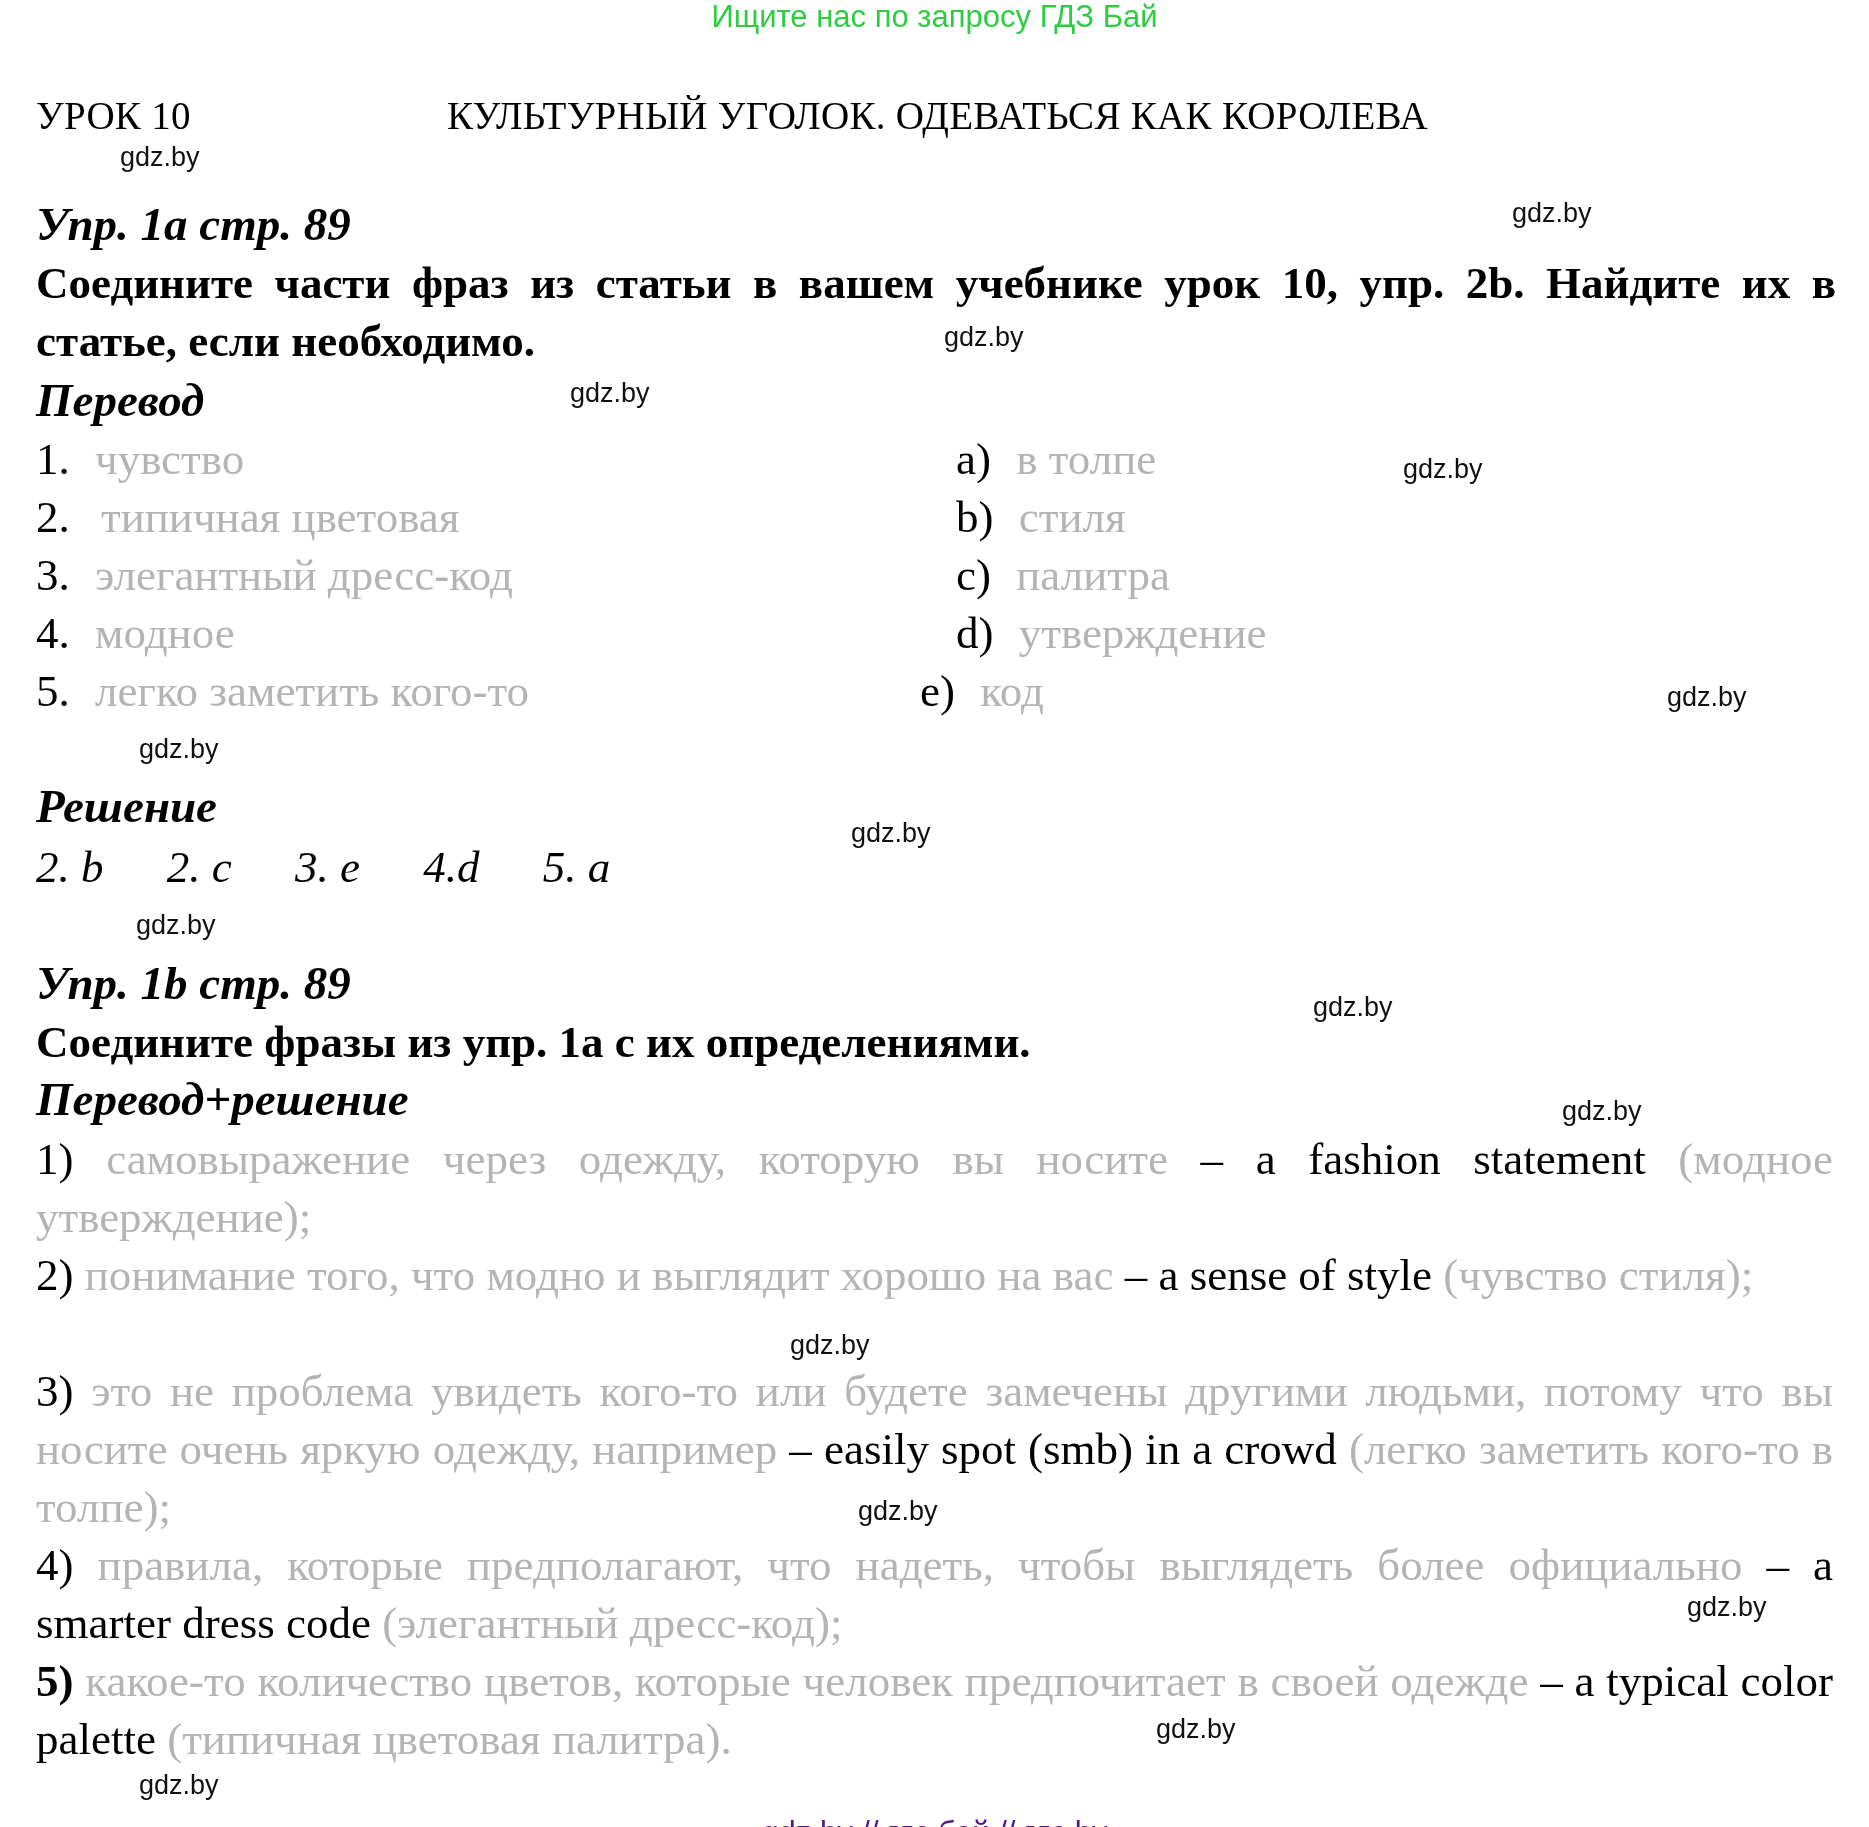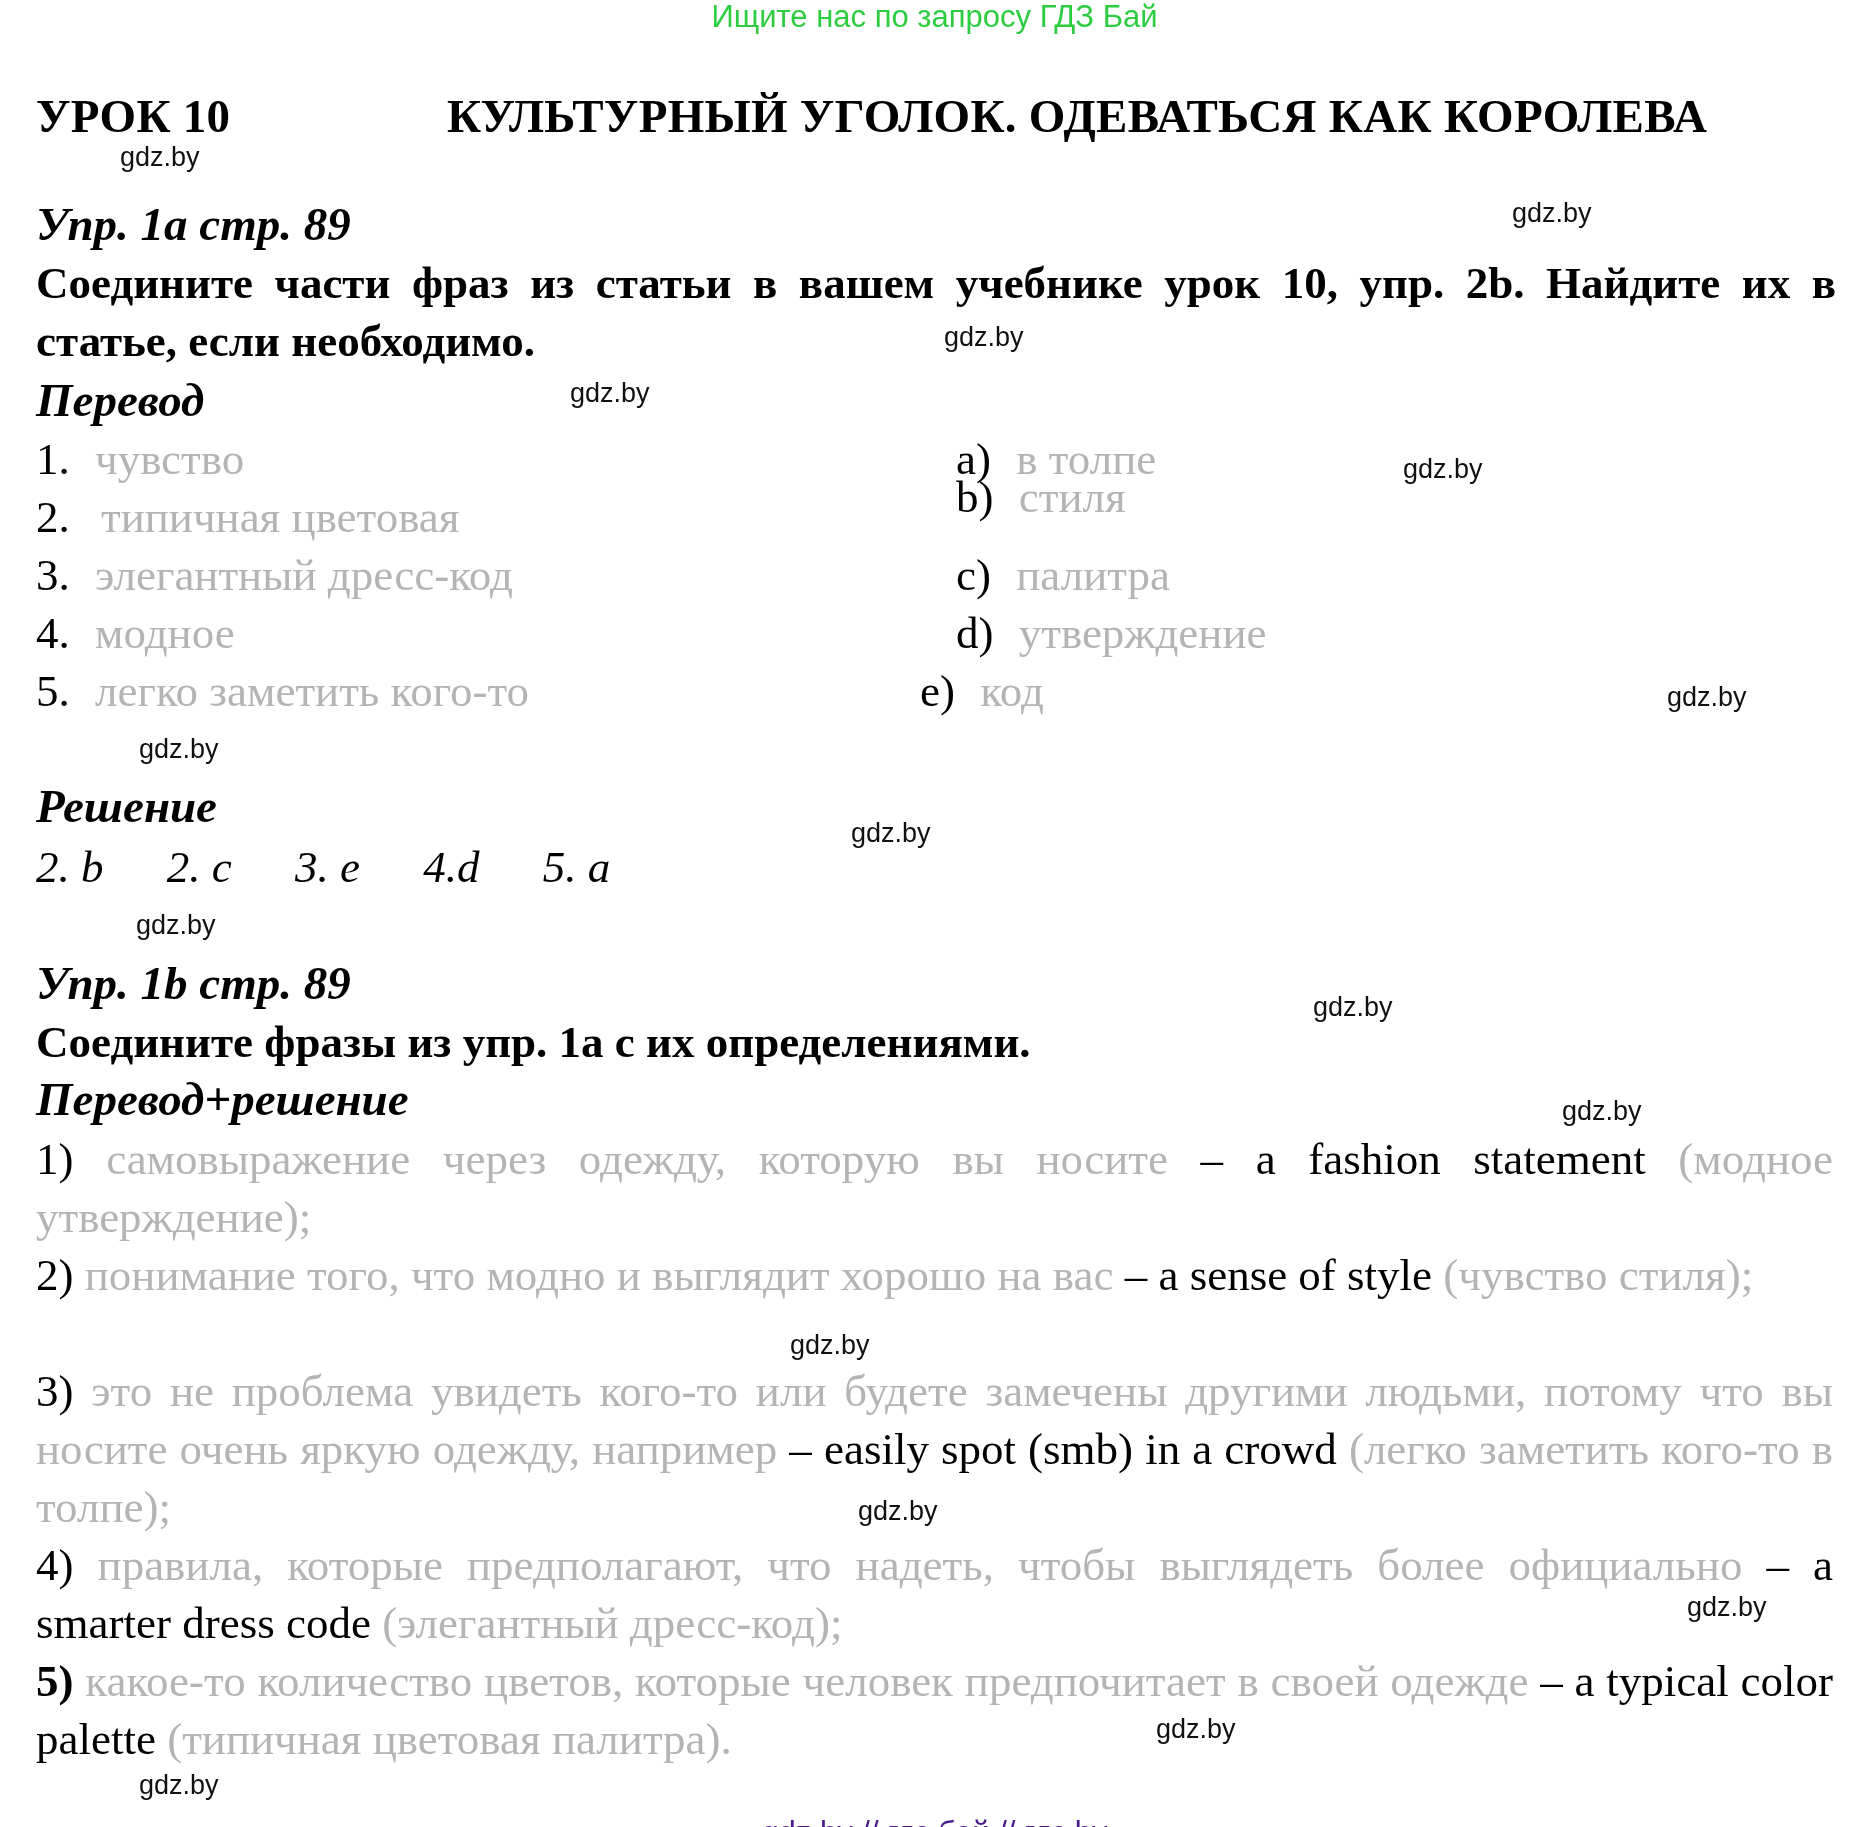--- a/index.html
+++ b/index.html
@@ -2,21 +2,21 @@
 <html><head>
 <meta charset="utf-8">
 <style>
   html, body { margin: 0; padding: 0; background: #ffffff; }
   body { width: 1869px; height: 1827px; position: relative; overflow: hidden;
          font-family: "Liberation Serif", "DejaVu Serif", serif; color: #000; }
   .abs { position: absolute; white-space: nowrap; }
   .banner { left: 0; width: 1869px; top: 0; text-align: center; font-family: "Liberation Sans", "DejaVu Sans", sans-serif;
             font-size: 31px; line-height: 34px; }
   .wm { font-family: "Liberation Sans", "DejaVu Sans", sans-serif; font-size: 27px; color: #111; }
-  .lesson-title { font-weight: bold; font-size: 47px; line-height: 52px; top: 90px; letter-spacing: 0.3px; }
+  .lesson-title { font-weight: normal; font-size: 39px; line-height: 52px; top: 90px; letter-spacing: 0.3px; }
   .ex-head { font-style: italic; font-weight: bold; font-size: 47px; line-height: 56px; left: 36px; }
   .task { font-weight: bold; font-size: 45px; line-height: 58px; left: 36px; width: 1800px; white-space: normal; text-align: justify; }
   .list-num { font-size: 45px; line-height: 58px; color: #000; }
   .gray { color: #b4b4b4; text-align: right; }
   .answer { font-size: 45px; line-height: 58px; left: 36px; top: 838px; }
   .answer span { display: inline-block; margin-right: 52px; font-style: italic; }
   .para { left: 36px; width: 1797px; font-size: 45px; line-height: 58px; white-space: normal; text-align: justify; }
   .para .num { color: #000; }
   .para .num-bold { color: #000; font-weight: bold; }
   .para .en { color: #000; }
@@ -73,21 +73,21 @@
     <span>5.</span>
     <span class="gray" style="margin-left:14px">легко заметить кого-то</span>
   </div>
 </div>
 
 <div>
   <div class="abs list-num" style="left:956px;top:430px">
     <span>a)</span>
     <span class="gray" style="margin-left:14px">в толпе</span>
   </div>
-  <div class="abs list-num" style="left:956px;top:468px">
+  <div class="abs list-num" style="left:956px;top:488px">
     <span>b)</span>
     <span class="gray" style="margin-left:14px">стиля</span>
   </div>
   <div class="abs list-num" style="left:956px;top:546px">
     <span>c)</span>
     <span class="gray" style="margin-left:14px">палитра</span>
   </div>
   <div class="abs list-num" style="left:956px;top:604px">
     <span>d)</span>
     <span class="gray" style="margin-left:14px">утверждение</span>

